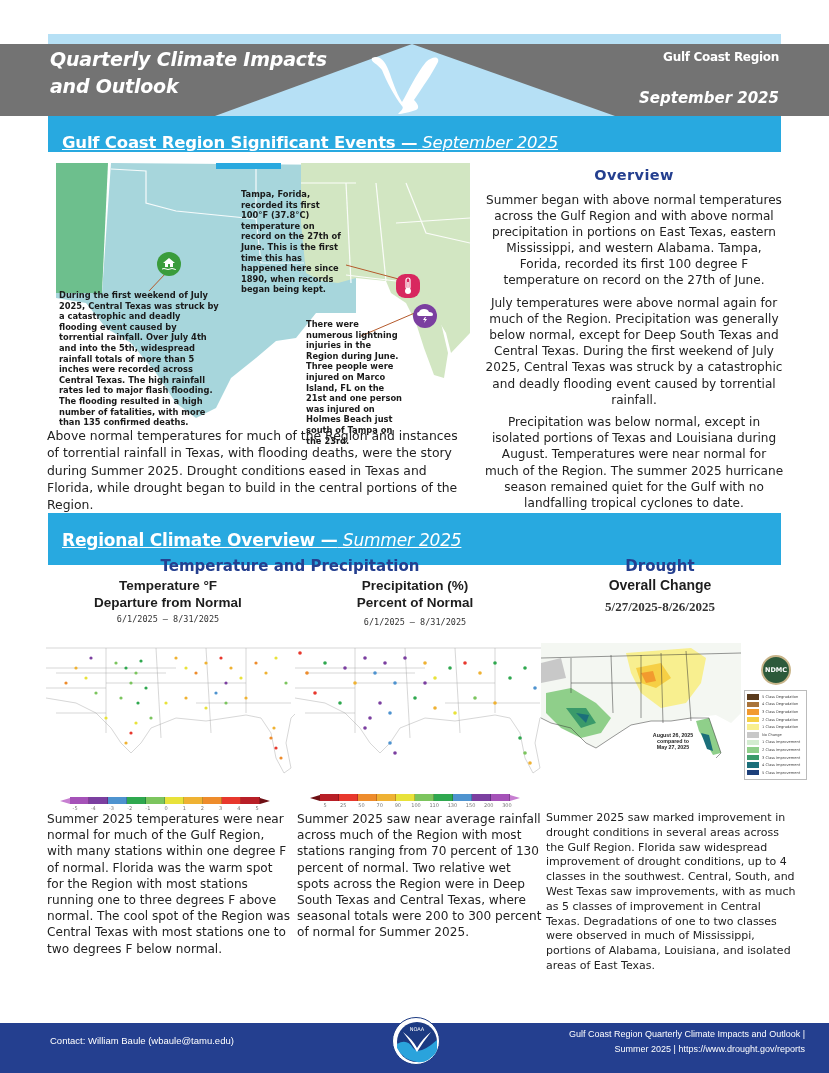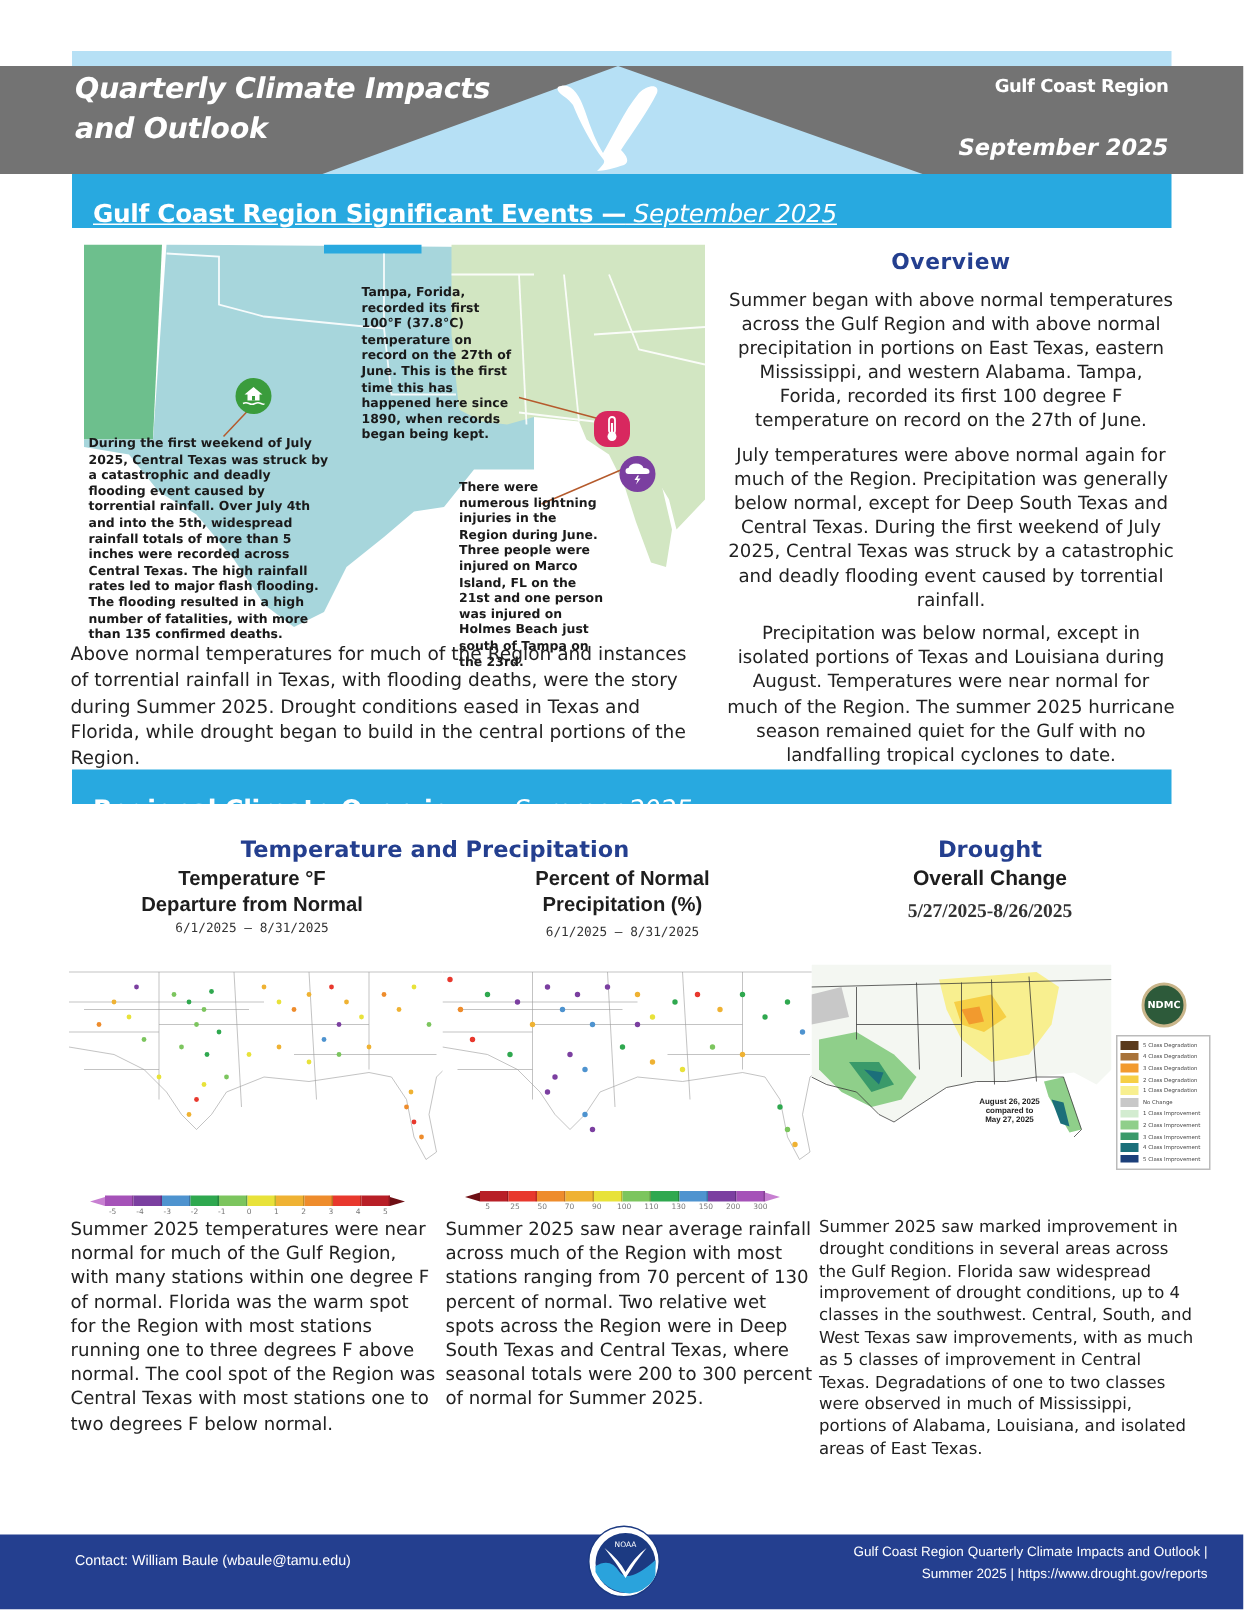--- a/index.html
+++ b/index.html
@@ -145,36 +145,36 @@
 
 <div class="events-summary">Above normal temperatures for much of the Region and instances of torrential rainfall in Texas, with flooding deaths, were the story during Summer 2025. Drought conditions eased in Texas and Florida, while drought began to build in the central portions of the Region.</div>
 
 <div class="overview-title">Overview</div>
 <div class="overview-text">
   <p>Summer began with above normal temperatures across the Gulf Region and with above normal precipitation in portions on East Texas, eastern Mississippi, and western Alabama. Tampa, Forida, recorded its first 100 degree F temperature on record on the 27th of June.</p>
   <p>July temperatures were above normal again for much of the Region. Precipitation was generally below normal, except for Deep South Texas and Central Texas. During the first weekend of July 2025, Central Texas was struck by a catastrophic and deadly flooding event caused by torrential rainfall.</p>
   <p>Precipitation was below normal, except in isolated portions of Texas and Louisiana during August. Temperatures were near normal for much of the Region. The summer 2025 hurricane season remained quiet for the Gulf with no landfalling tropical cyclones to date.</p>
 </div>
 
-<div class="section-bar" style="top:513px; height:23px; font-size:17px;">
+<div class="section-bar" style="top:513px; height:52px; font-size:17px;">
   <span>Regional Climate Overview —</span><span class="it"> Summer 2025</span>
 </div>
 
 <div class="subhead" style="left:120px; top:557px; width:340px;">Temperature and Precipitation</div>
 <div class="subhead" style="left:560px; top:557px; width:200px;">Drought</div>
 
 <div class="maptitle" style="left:48px; top:577px; width:240px;">
   <div>Temperature °F</div>
   <div>Departure from Normal</div>
 </div>
 <div class="mapdate" style="left:48px; top:614px; width:240px;">6/1/2025 – 8/31/2025</div>
 
 <div class="maptitle" style="left:295px; top:577px; width:240px;">
+  <div>Precipitation (%)</div>
   <div>Percent of Normal</div>
-  <div>Precipitation (%)</div>
 </div>
 <div class="mapdate" style="left:295px; top:617px; width:240px;">6/1/2025 – 8/31/2025</div>
 
 <div class="maptitle" style="left:560px; top:577px; width:200px; font-size:14px;">Overall Change</div>
 <div class="mapdate bold" style="left:560px; top:599px; width:200px;">5/27/2025-8/26/2025</div>
 
 <svg class="stationmap" style="left:46px; top:643px;" viewBox="0 0 250 145">
   <g stroke="#9a9a9a" stroke-width="0.4" fill="none">
     <path d="M0,5 L250,5 M0,25 L130,25 M0,45 L60,45 M60,5 L60,90 M110,5 L115,95 M160,5 L165,90 M200,5 L200,70"></path>
     <path d="M0,55 L30,60 L50,70 L65,85 L75,100 L85,110 L95,100 L105,85 L130,75 L160,78 L200,72 L215,75 L225,90 L230,115 L238,130 L245,125 L240,100 L245,75 L250,70"></path>

